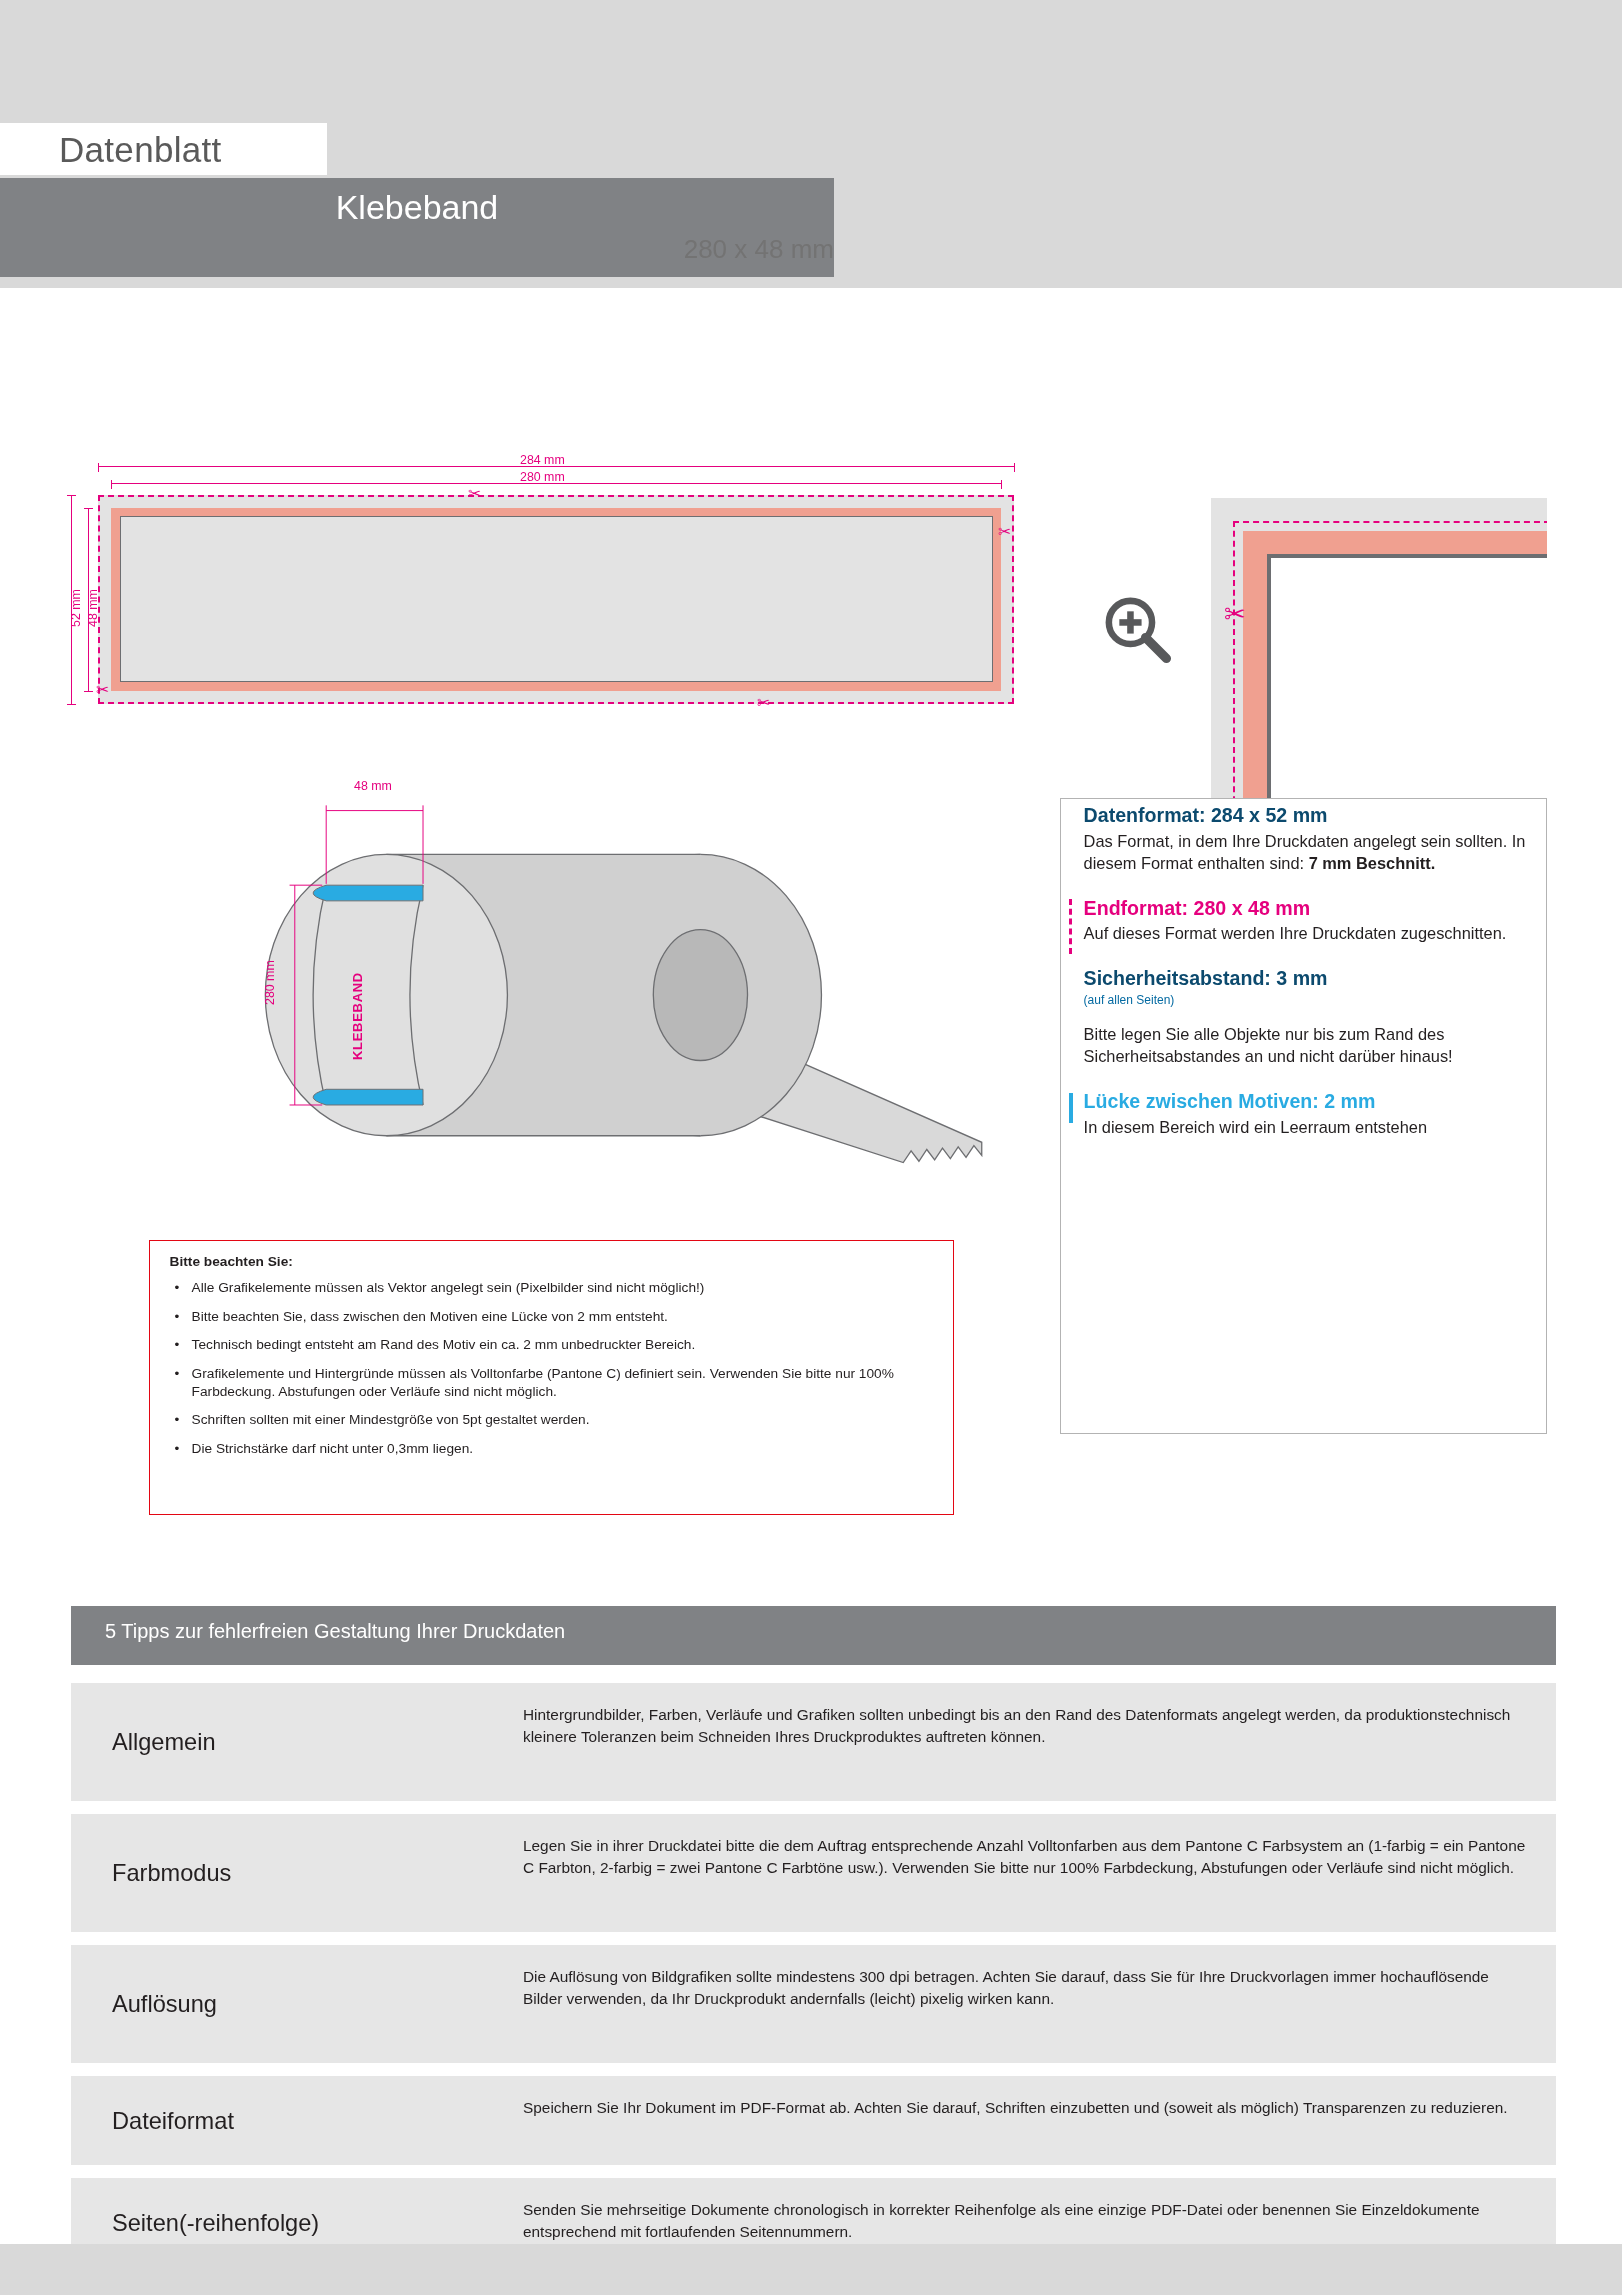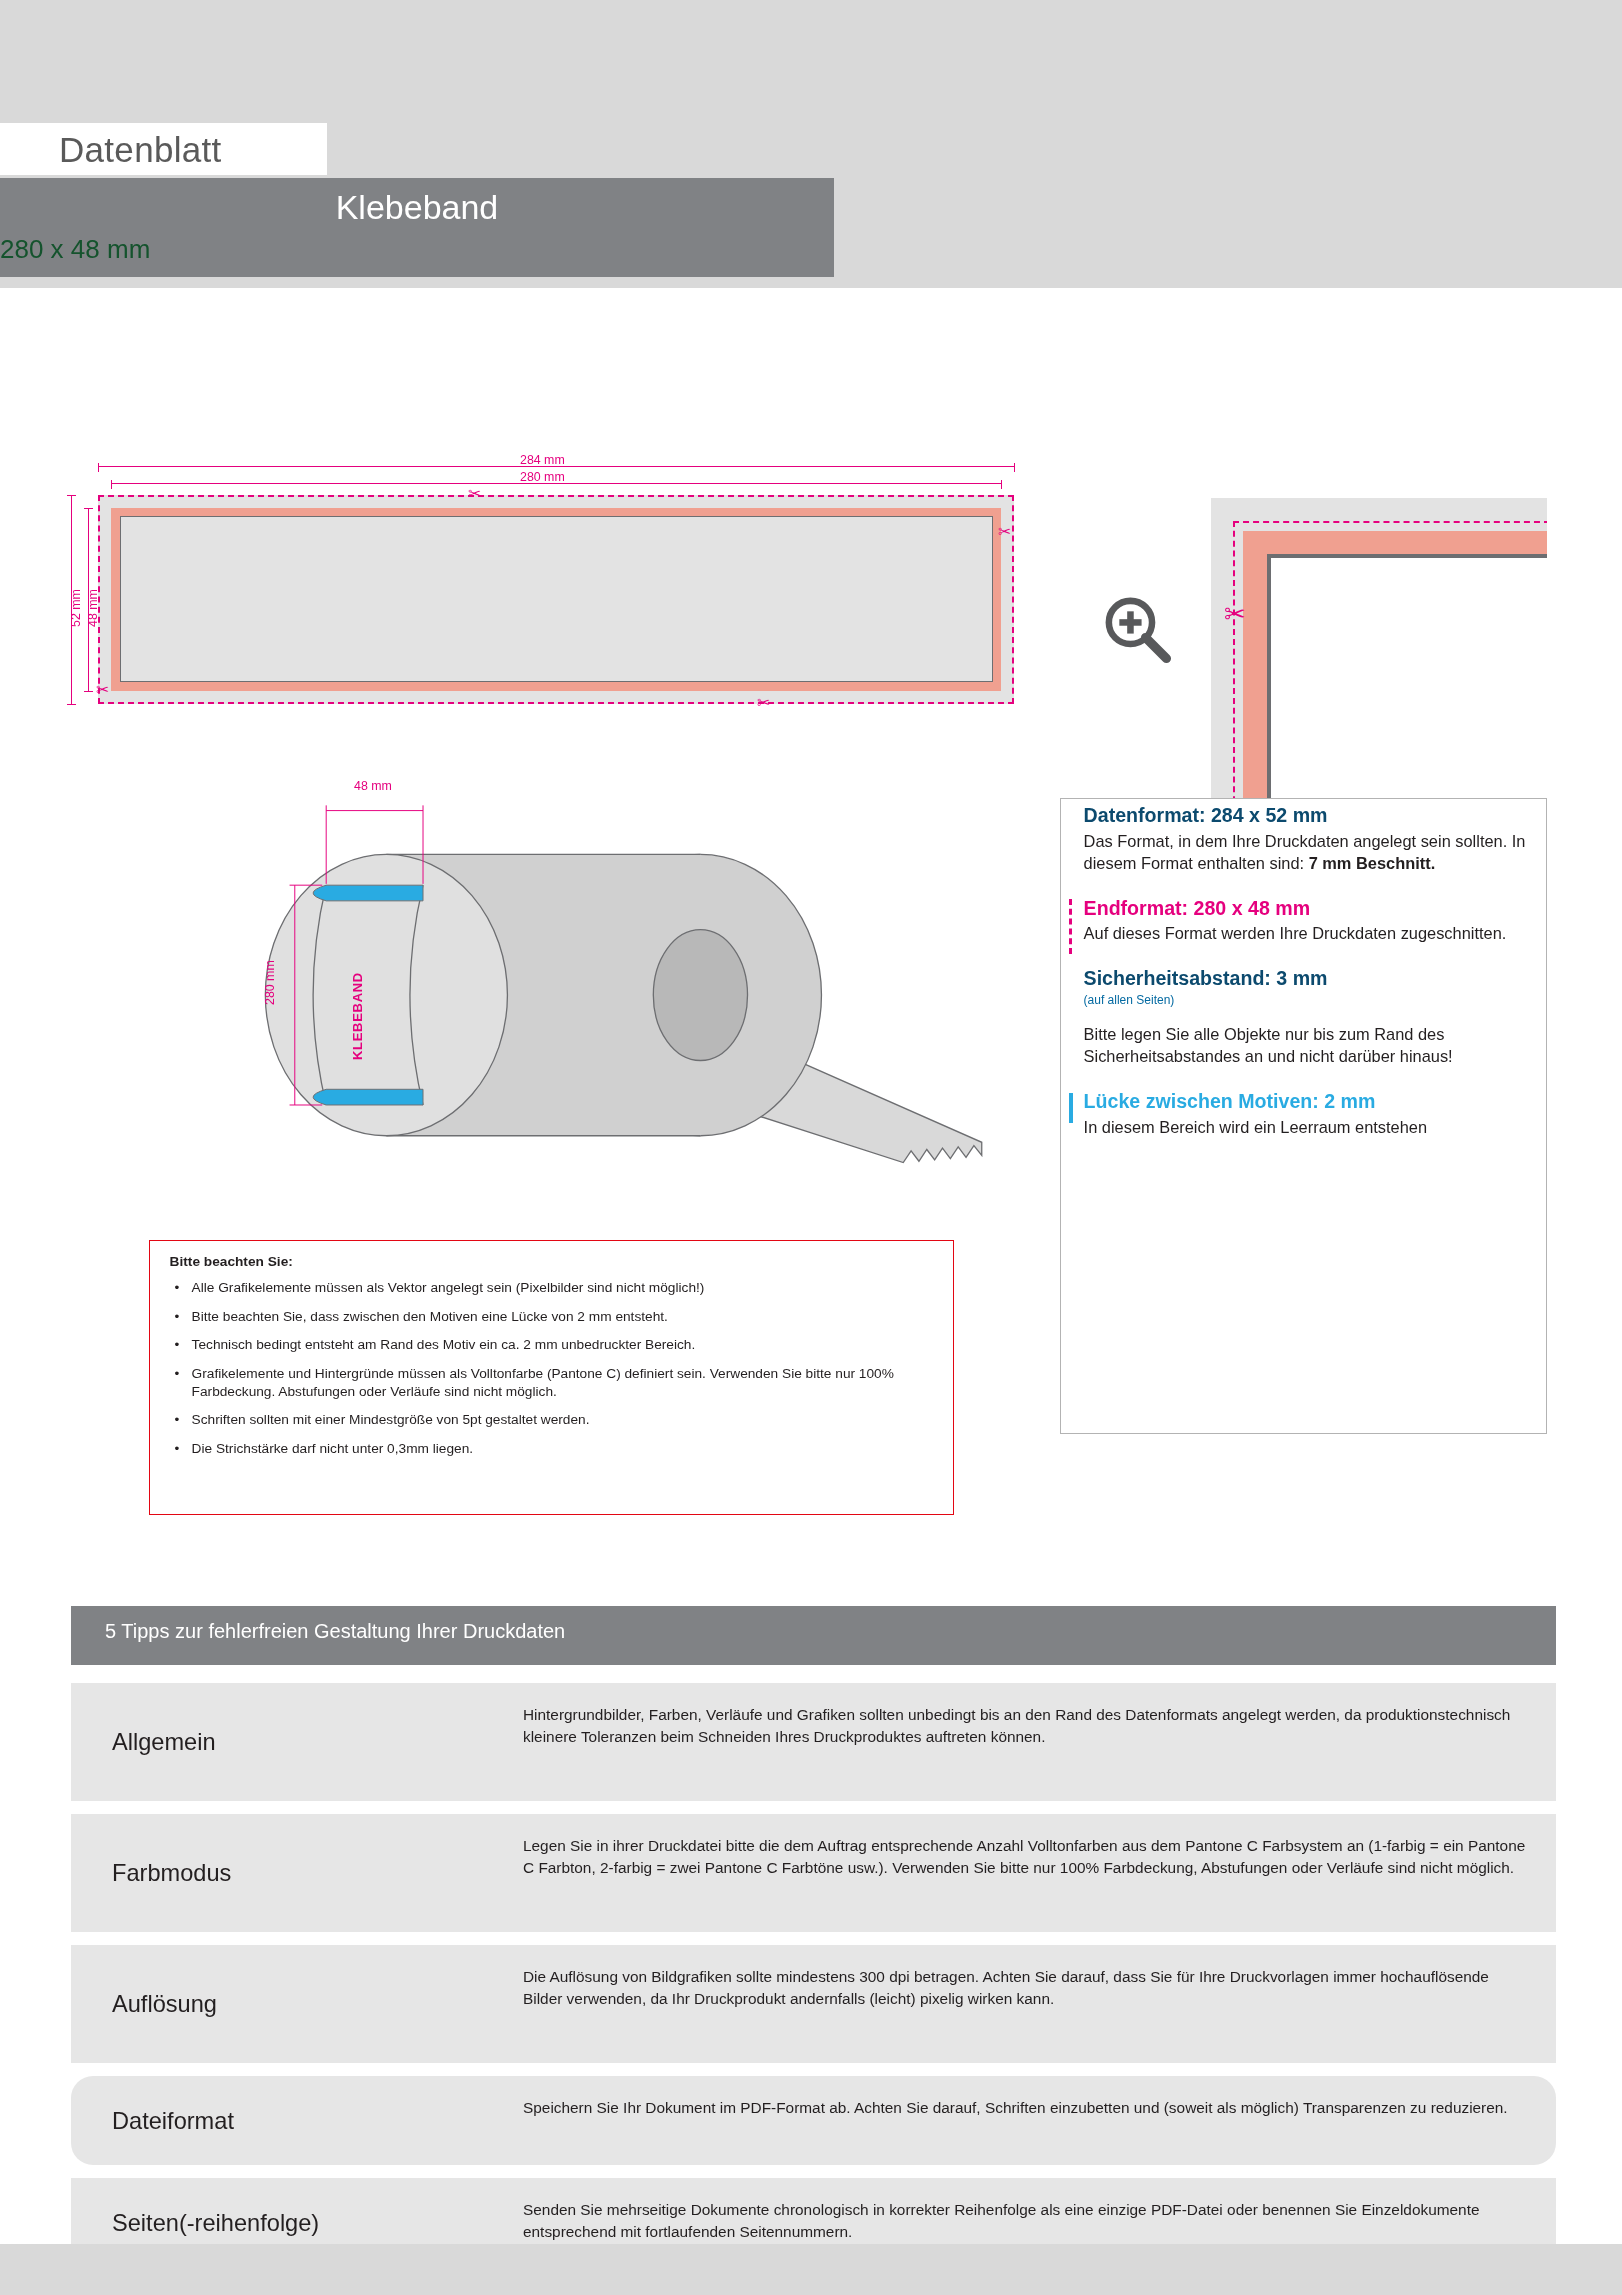--- a/index.html
+++ b/index.html
@@ -48,22 +48,22 @@
     left: 0; top: 188px;
     width: 834px;
     text-align: center;
     color: #ffffff;
     font-size: 34px;
   }
   .header-size {
     position: absolute;
     left: 0; top: 234px;
     width: 834px;
-    text-align: left;
-    color: #14532d;
+    text-align: right;
+    color: #737373;
     font-size: 26px;
   }
 
   
   .diag1 {
     position: absolute;
     left: 62px; top: 452px;
     width: 955px; height: 281px;
   }
   .d1-bleed {
@@ -458,21 +458,21 @@
 <div class="tips-row" style="top:1814px; height:118px;">
   <div class="tname">Farbmodus</div>
   <div class="tdesc">Legen Sie in ihrer Druckdatei bitte die dem Auftrag entsprechende Anzahl Volltonfarben aus dem Pantone C Farbsystem an (1-farbig = ein Pantone C Farbton, 2-farbig = zwei Pantone C Farbtöne usw.). Verwenden Sie bitte nur 100% Farbdeckung, Abstufungen oder Verläufe sind nicht möglich.</div>
 </div>
 
 <div class="tips-row" style="top:1945px; height:118px;">
   <div class="tname">Auflösung</div>
   <div class="tdesc">Die Auflösung von Bildgrafiken sollte mindestens 300 dpi betragen. Achten Sie darauf, dass Sie für Ihre Druckvorlagen immer hochauflösende Bilder verwenden, da Ihr Druckprodukt andernfalls (leicht) pixelig wirken kann.</div>
 </div>
 
-<div class="tips-row" style="top:2076px; height:89px;border-radius:22px;">
+<div class="tips-row" style="top:2076px; height:89px;">
   <div class="tname">Dateiformat</div>
   <div class="tdesc">Speichern Sie Ihr Dokument im PDF-Format ab. Achten Sie darauf, Schriften einzubetten und (soweit als möglich) Transparenzen zu reduzieren.</div>
 </div>
 
 <div class="tips-row" style="top:2178px; height:89px;">
   <div class="tname">Seiten(-reihenfolge)</div>
   <div class="tdesc">Senden Sie mehrseitige Dokumente chronologisch in korrekter Reihenfolge als eine einzige PDF-Datei oder benennen Sie Einzeldokumente entsprechend mit fortlaufenden Seitennummern.</div>
 </div>
 
 <div class="footer-band"></div>

